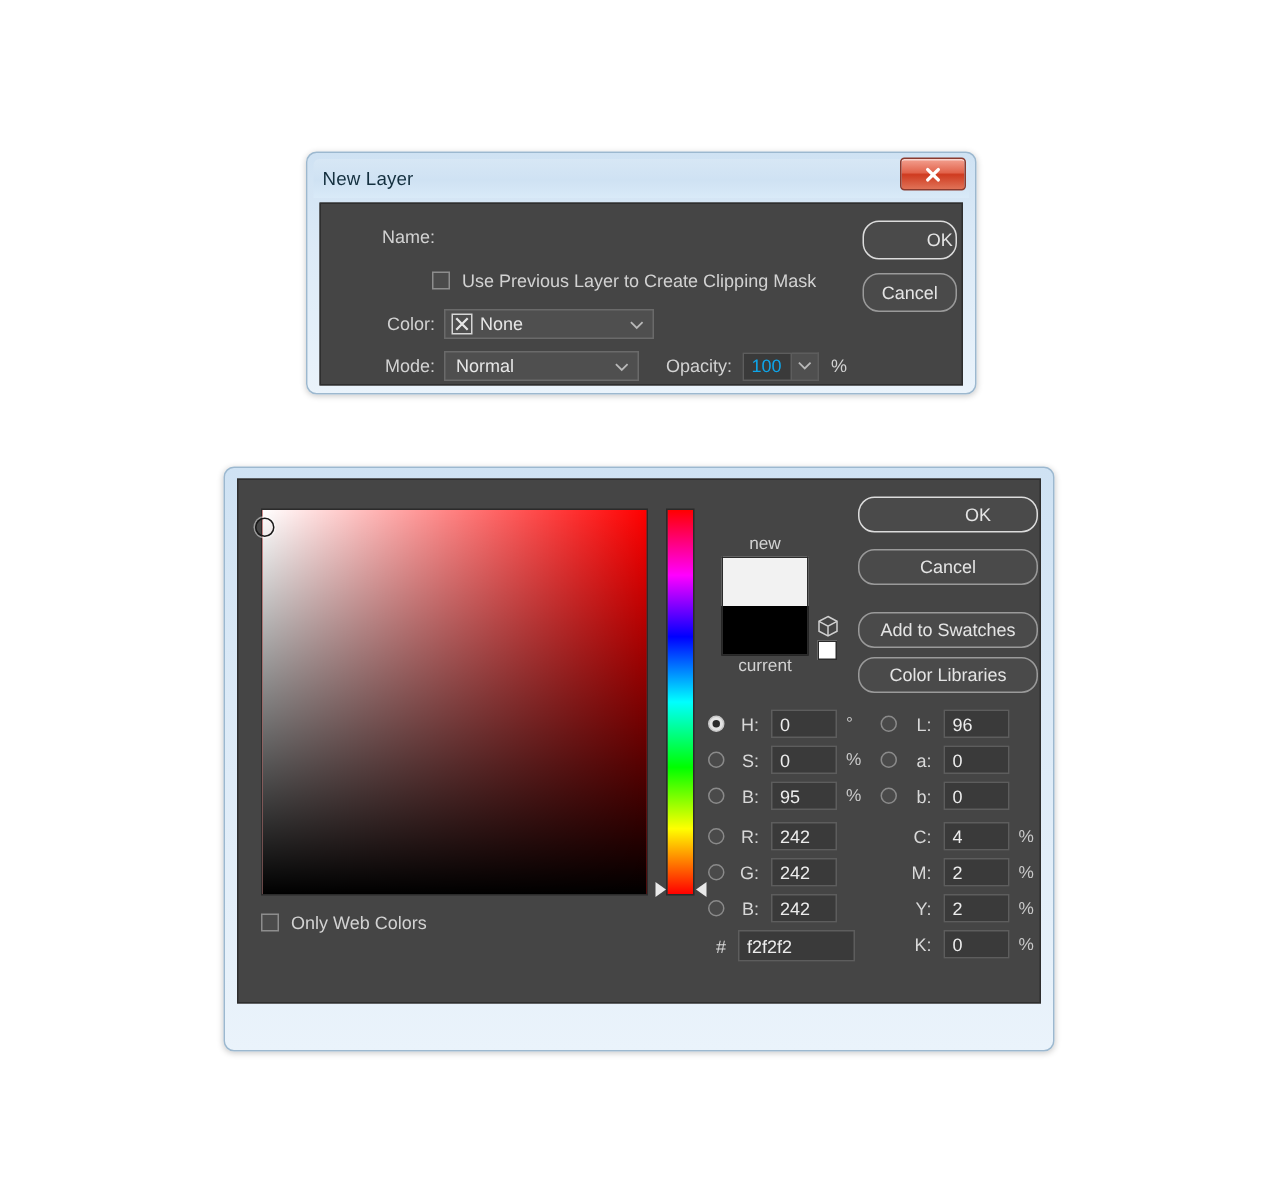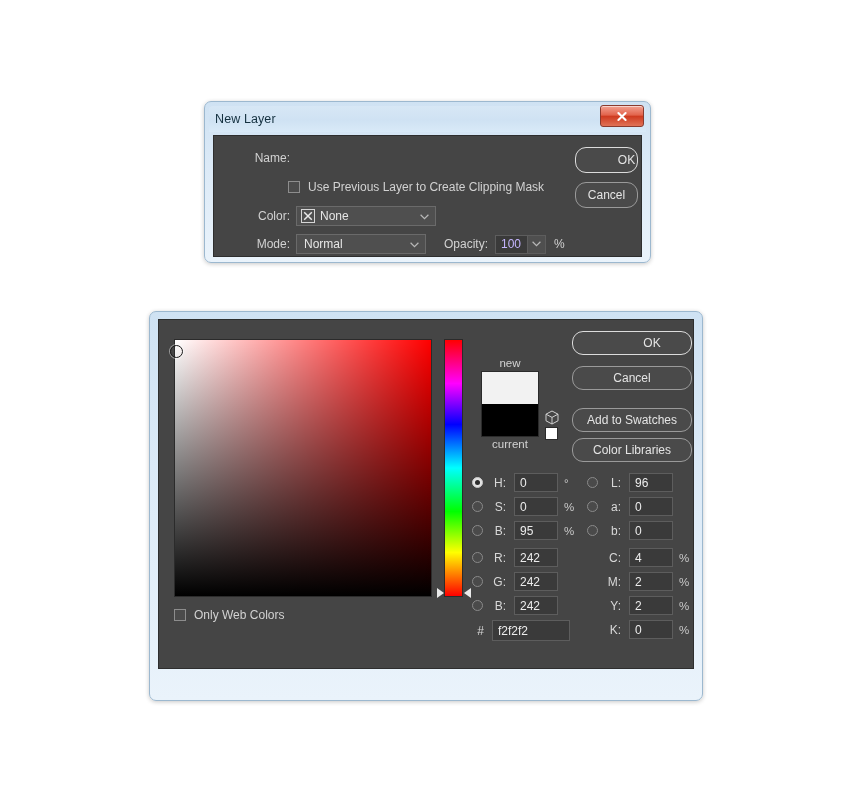--- a/index.html
+++ b/index.html
@@ -126,21 +126,21 @@
     transform: translateY(-50%);
   }
   .spin {
     display: flex;
     align-items: stretch;
     height: 19px;
   }
   .spin .val {
     background: #3a3a3a;
     border: 1px solid #5d5d5d;
-    color: #c4b5fd;
+    color: #0ea5e9;
     font-size: 12px;
     display: flex;
     align-items: center;
     padding-left: 5px;
     box-sizing: border-box;
   }
   .spin .arrow {
     width: 18px;
     background: #4f4f4f;
     border: 1px solid #5d5d5d;

